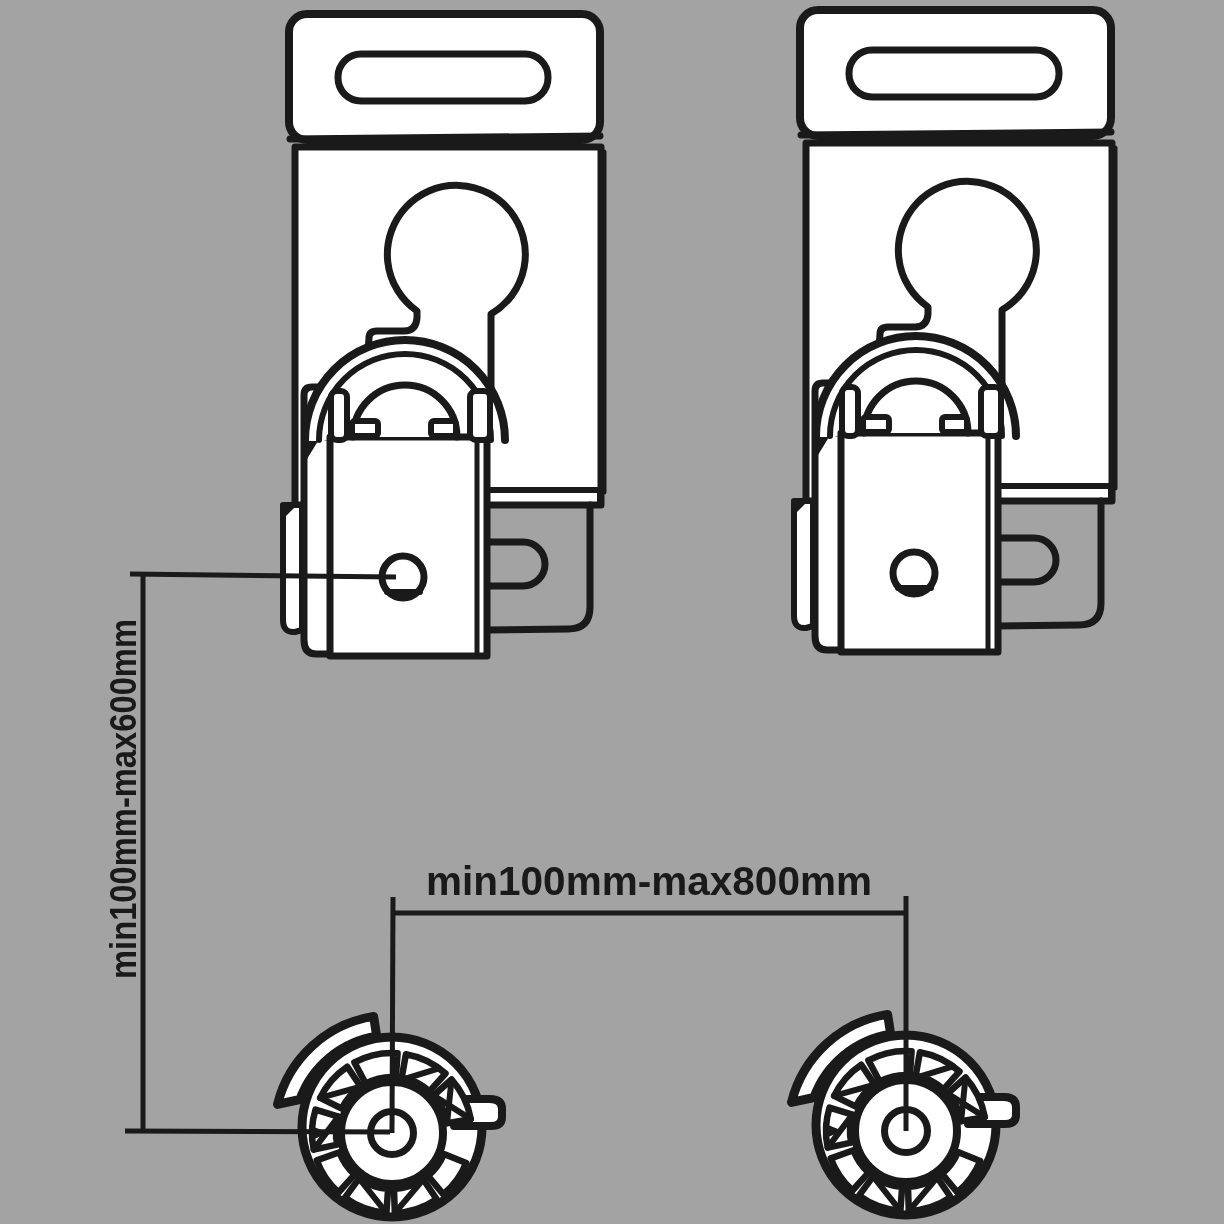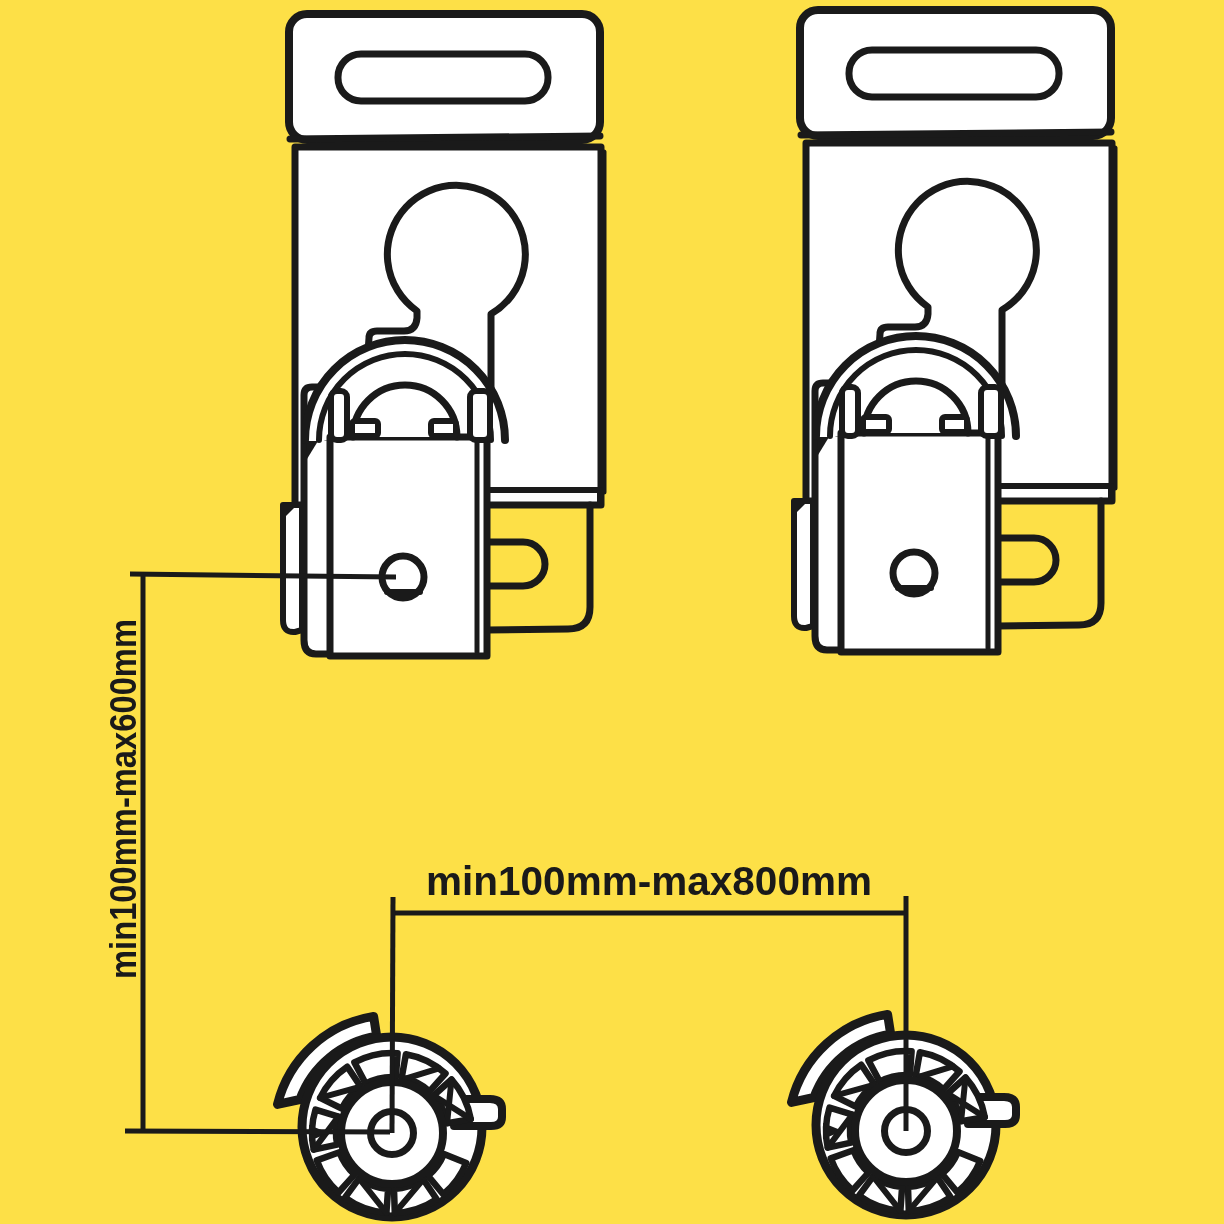--- a/index.html
+++ b/index.html
@@ -4,21 +4,21 @@
 <style>
   html, body {
     margin: 0;
     padding: 0;
     background: #ffffff;
   }
   .canvas {
     position: relative;
     width: 1224px;
     height: 1224px;
-    background: #fde047;
+    background: #a3a3a3;
     overflow: hidden;
   }
   svg { display: block; }
   .dim-label {
     font-family: "Liberation Sans", "DejaVu Sans", sans-serif;
     font-weight: 600;
     fill: #1a1a1a;
   }
 </style>
 </head>

